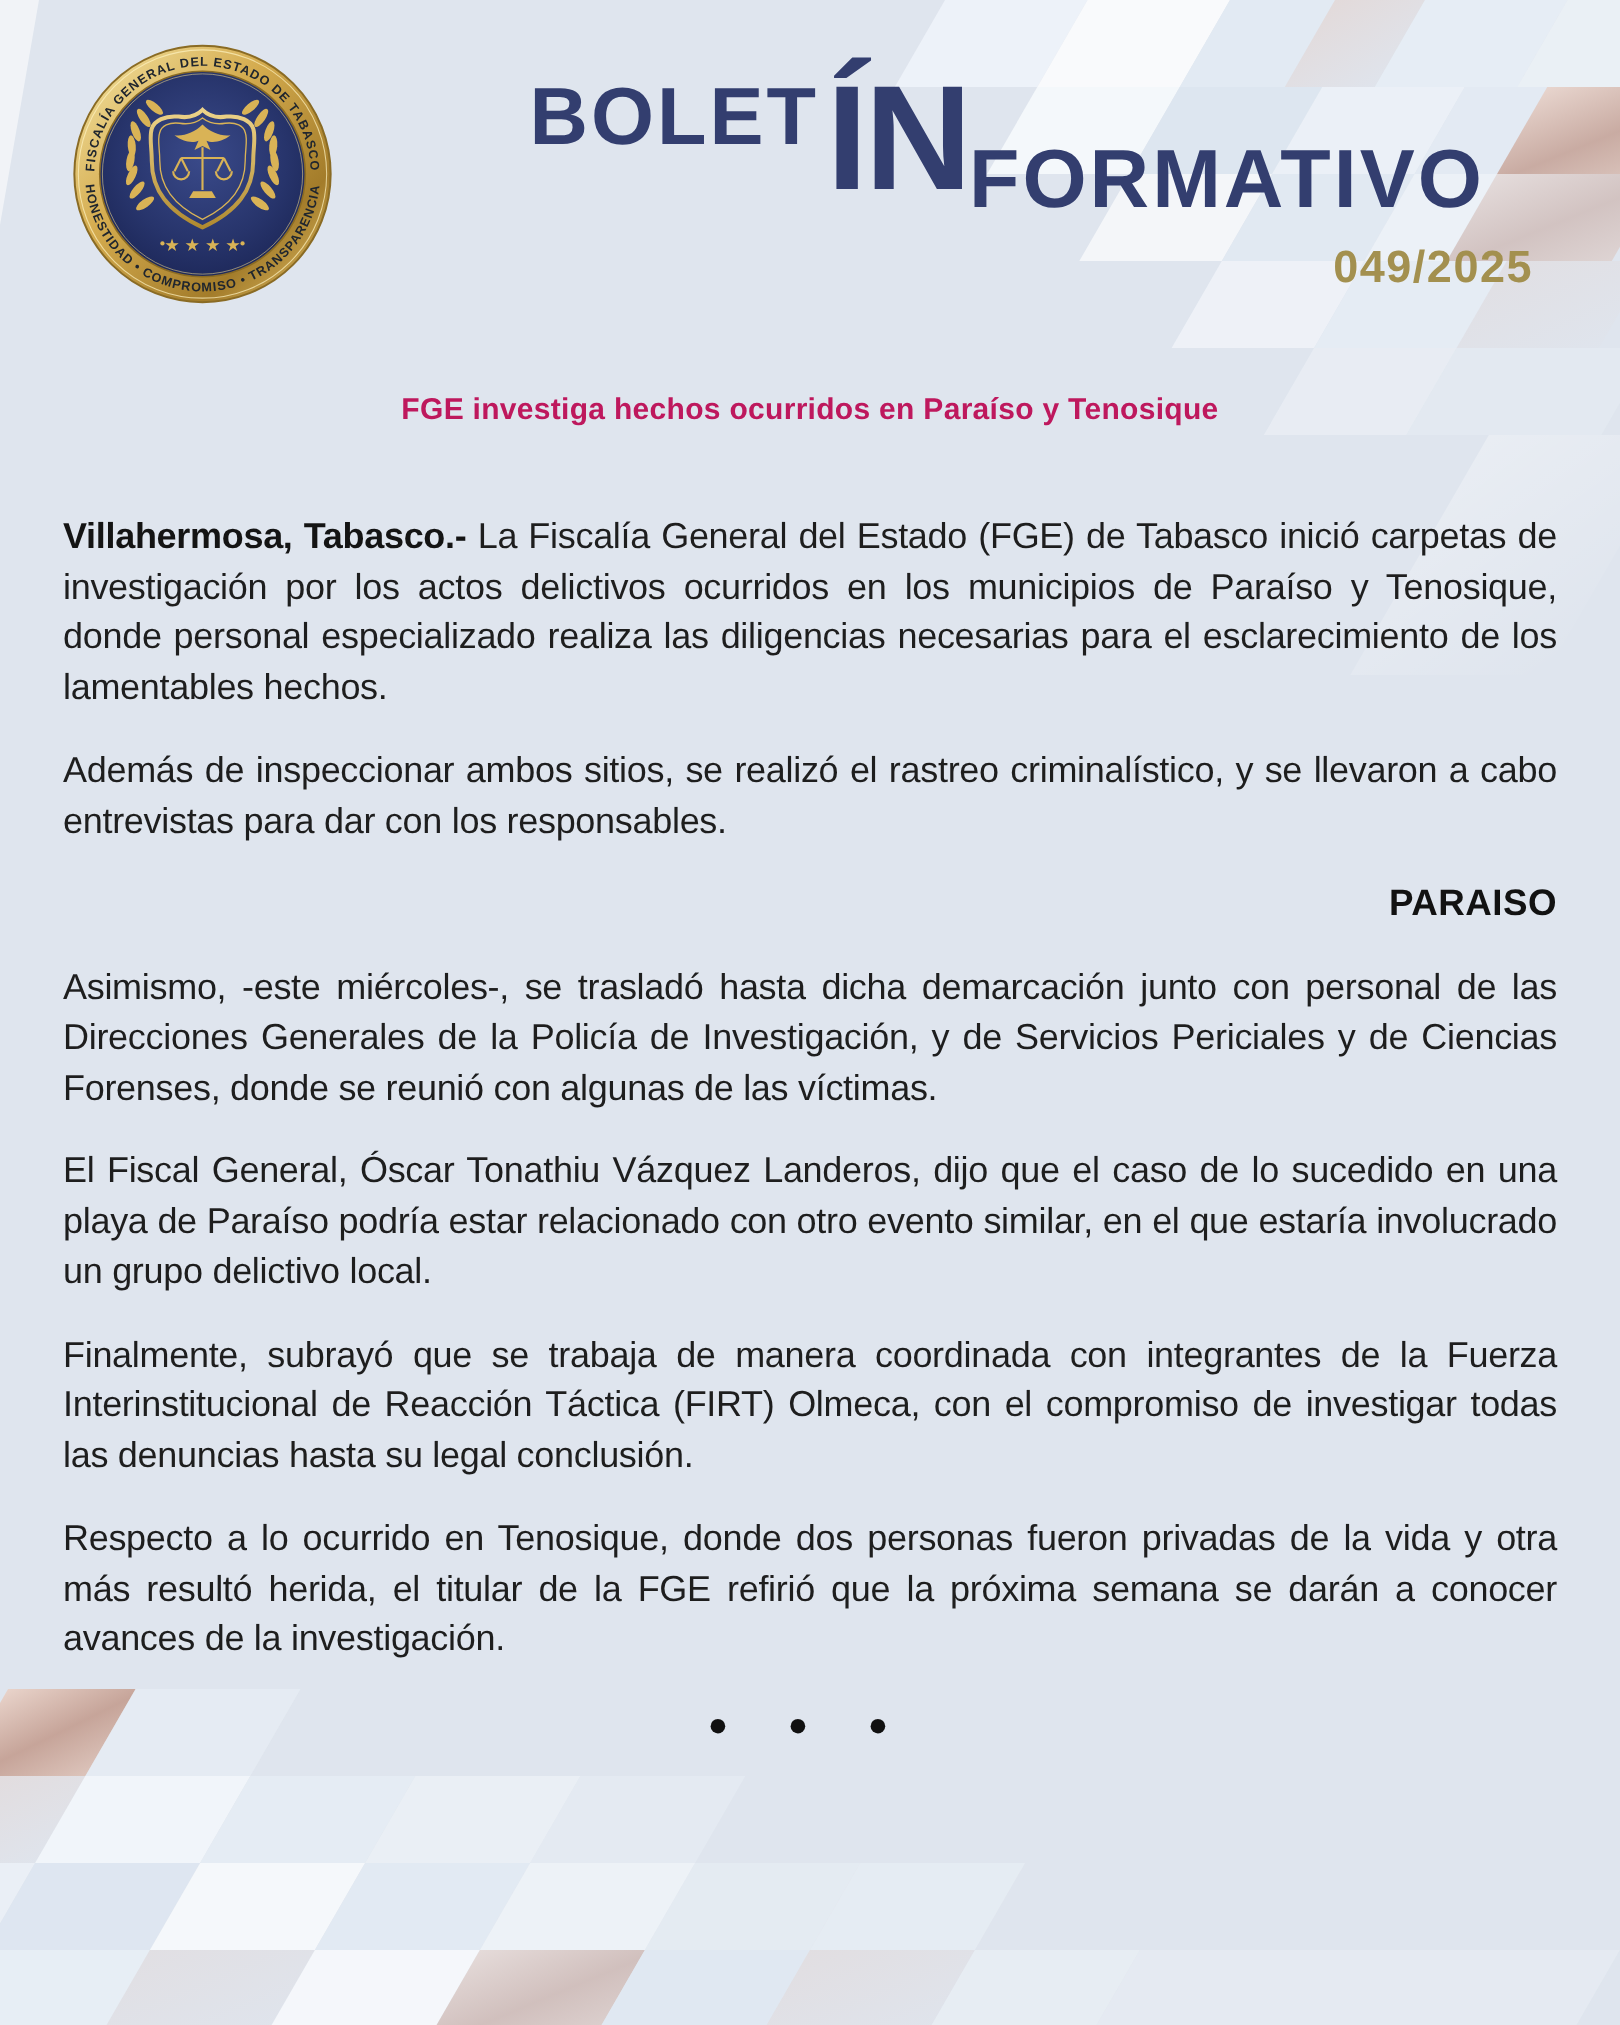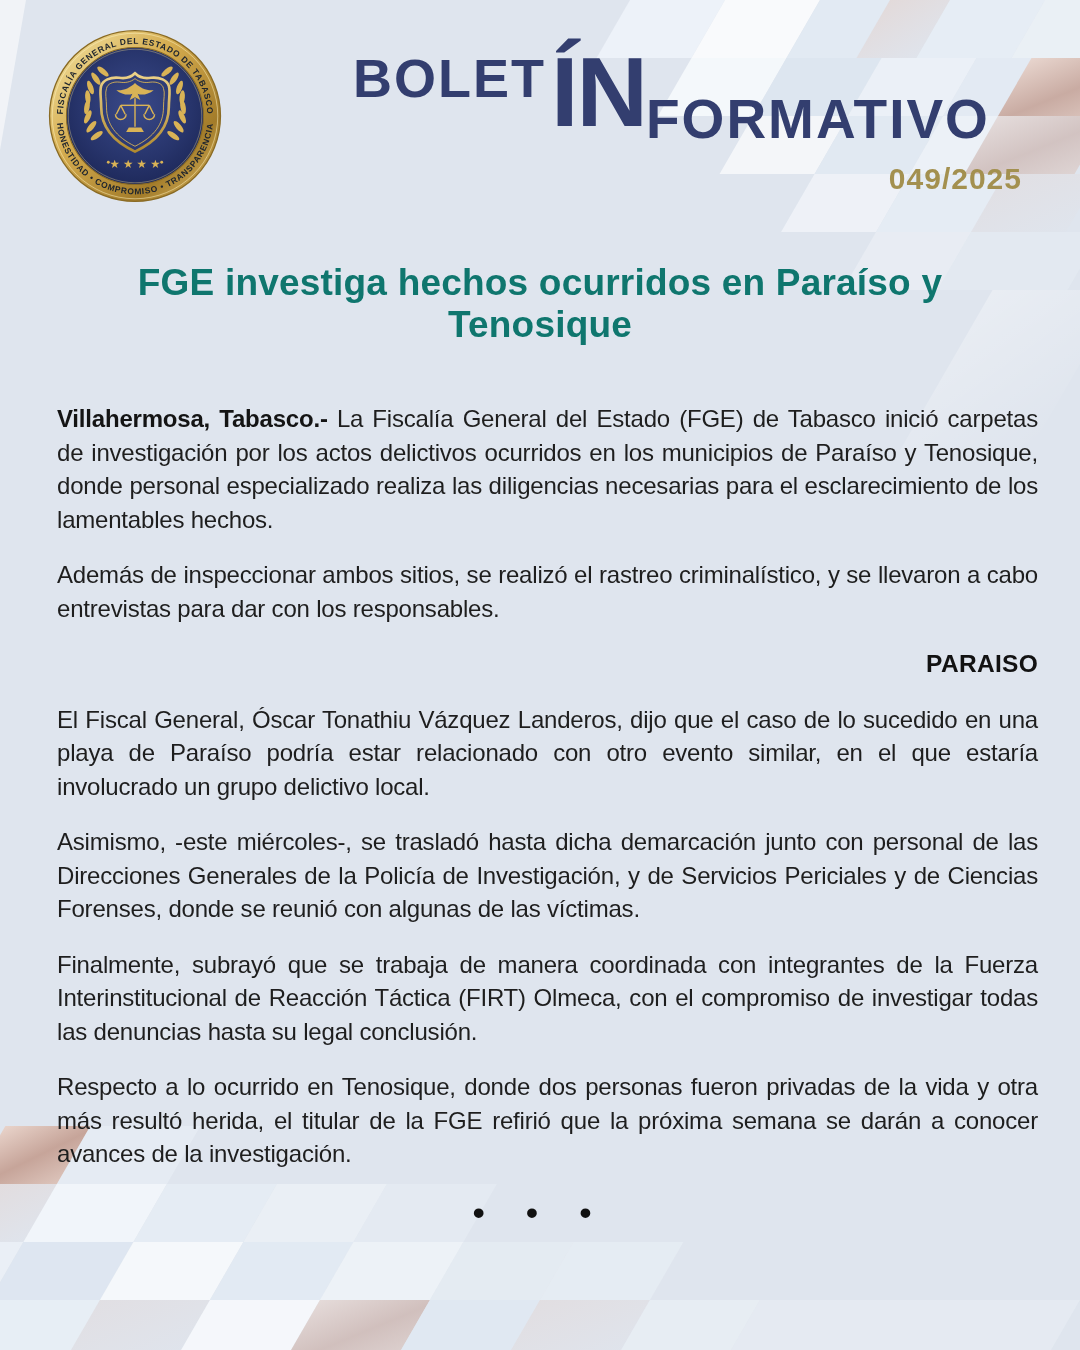--- a/index.html
+++ b/index.html
@@ -13,26 +13,26 @@
   .wm{position:absolute;color:#333e6f;font-weight:800;line-height:1;white-space:nowrap;}
   .wm-1{left:353px;top:51px;font-size:54px;letter-spacing:2px;}
   .wm-2{left:551px;top:42px;font-size:99px;letter-spacing:-2px;}
   .wm-3{left:646px;top:92px;font-size:55px;letter-spacing:2px;}
   .numblock{
     position:absolute;right:58px;top:160px;text-align:right;
     color:#a3904f;font-weight:bold;font-size:30px;line-height:37px;letter-spacing:1px;
   }
   .content{position:absolute;left:42px;top:262px;width:996px;}
   .title{
-    font-size:37px;font-weight:bold;color:#0f766e;text-align:center;
+    font-size:20px;font-weight:bold;color:#be185d;text-align:center;
     margin:0 0 56px 0;letter-spacing:0.2px;
   }
   .para{
     font-size:24px;line-height:33.5px;color:#1e1e1e;text-align:justify;
-    margin:0 0 22px 15px;letter-spacing:-0.2px;
+    margin:0 0 22px 0;letter-spacing:-0.2px;
   }
   .para strong{font-weight:bold;color:#141414;}
   .sec-heading{
     font-size:24.5px;line-height:33.5px;font-weight:bold;color:#121212;
     margin:0 0 22px 0;letter-spacing:0.3px;text-align:right;
   }
   .end-mark{
     margin-top:14px;text-align:center;color:#111;
     font-size:34px;font-weight:bold;letter-spacing:16px;
   }
@@ -205,23 +205,23 @@
 
 <div class="content">
   <h1 class="title">FGE investiga hechos ocurridos en Paraíso y Tenosique</h1>
 
   <p class="para"><strong>Villahermosa, Tabasco.-</strong> <span>La Fiscalía General del Estado (FGE) de Tabasco inició carpetas de investigación por los actos delictivos ocurridos en los municipios de Paraíso y Tenosique, donde personal especializado realiza las diligencias necesarias para el esclarecimiento de los lamentables hechos.</span></p>
 
   <p class="para">Además de inspeccionar ambos sitios, se realizó el rastreo criminalístico, y se llevaron a cabo entrevistas para dar con los responsables.</p>
 
   <h2 class="sec-heading">PARAISO</h2>
 
+  <p class="para">Asimismo, -este miércoles-, se trasladó hasta dicha demarcación junto con personal de las Direcciones Generales de la Policía de Investigación, y de Servicios Periciales y de Ciencias Forenses, donde se reunió con algunas de las víctimas.</p>
+
   <p class="para">El Fiscal General, Óscar Tonathiu Vázquez Landeros, dijo que el caso de lo sucedido en una playa de Paraíso podría estar relacionado con otro evento similar, en el que estaría involucrado un grupo delictivo local.</p>
-
-  <p class="para">Asimismo, -este miércoles-, se trasladó hasta dicha demarcación junto con personal de las Direcciones Generales de la Policía de Investigación, y de Servicios Periciales y de Ciencias Forenses, donde se reunió con algunas de las víctimas.</p>
 
 
   <p class="para">Finalmente, subrayó que se trabaja de manera coordinada con integrantes de la Fuerza Interinstitucional de Reacción Táctica (FIRT) Olmeca, con el compromiso de investigar todas las denuncias hasta su legal conclusión.</p>
 
   <p class="para">Respecto a lo ocurrido en Tenosique, donde dos personas fueron privadas de la vida y otra más resultó herida, el titular de la FGE refirió que la próxima semana se darán a conocer avances de la investigación.</p>
 
   <div class="end-mark">• • •</div>
 </div>
 
 </body></html>

